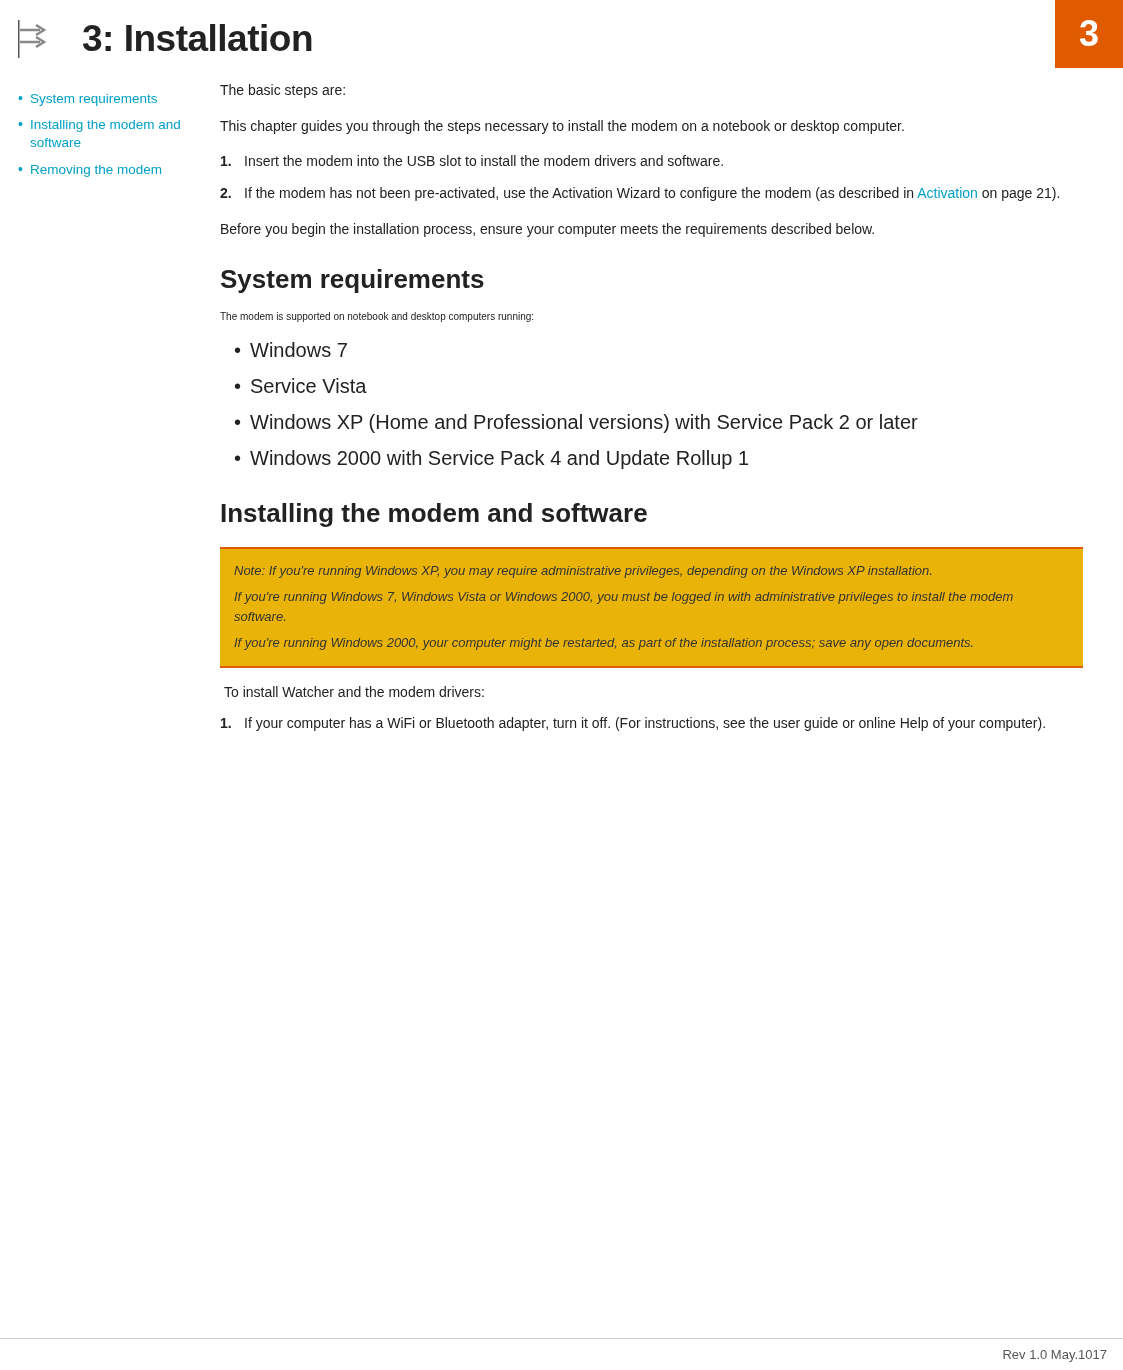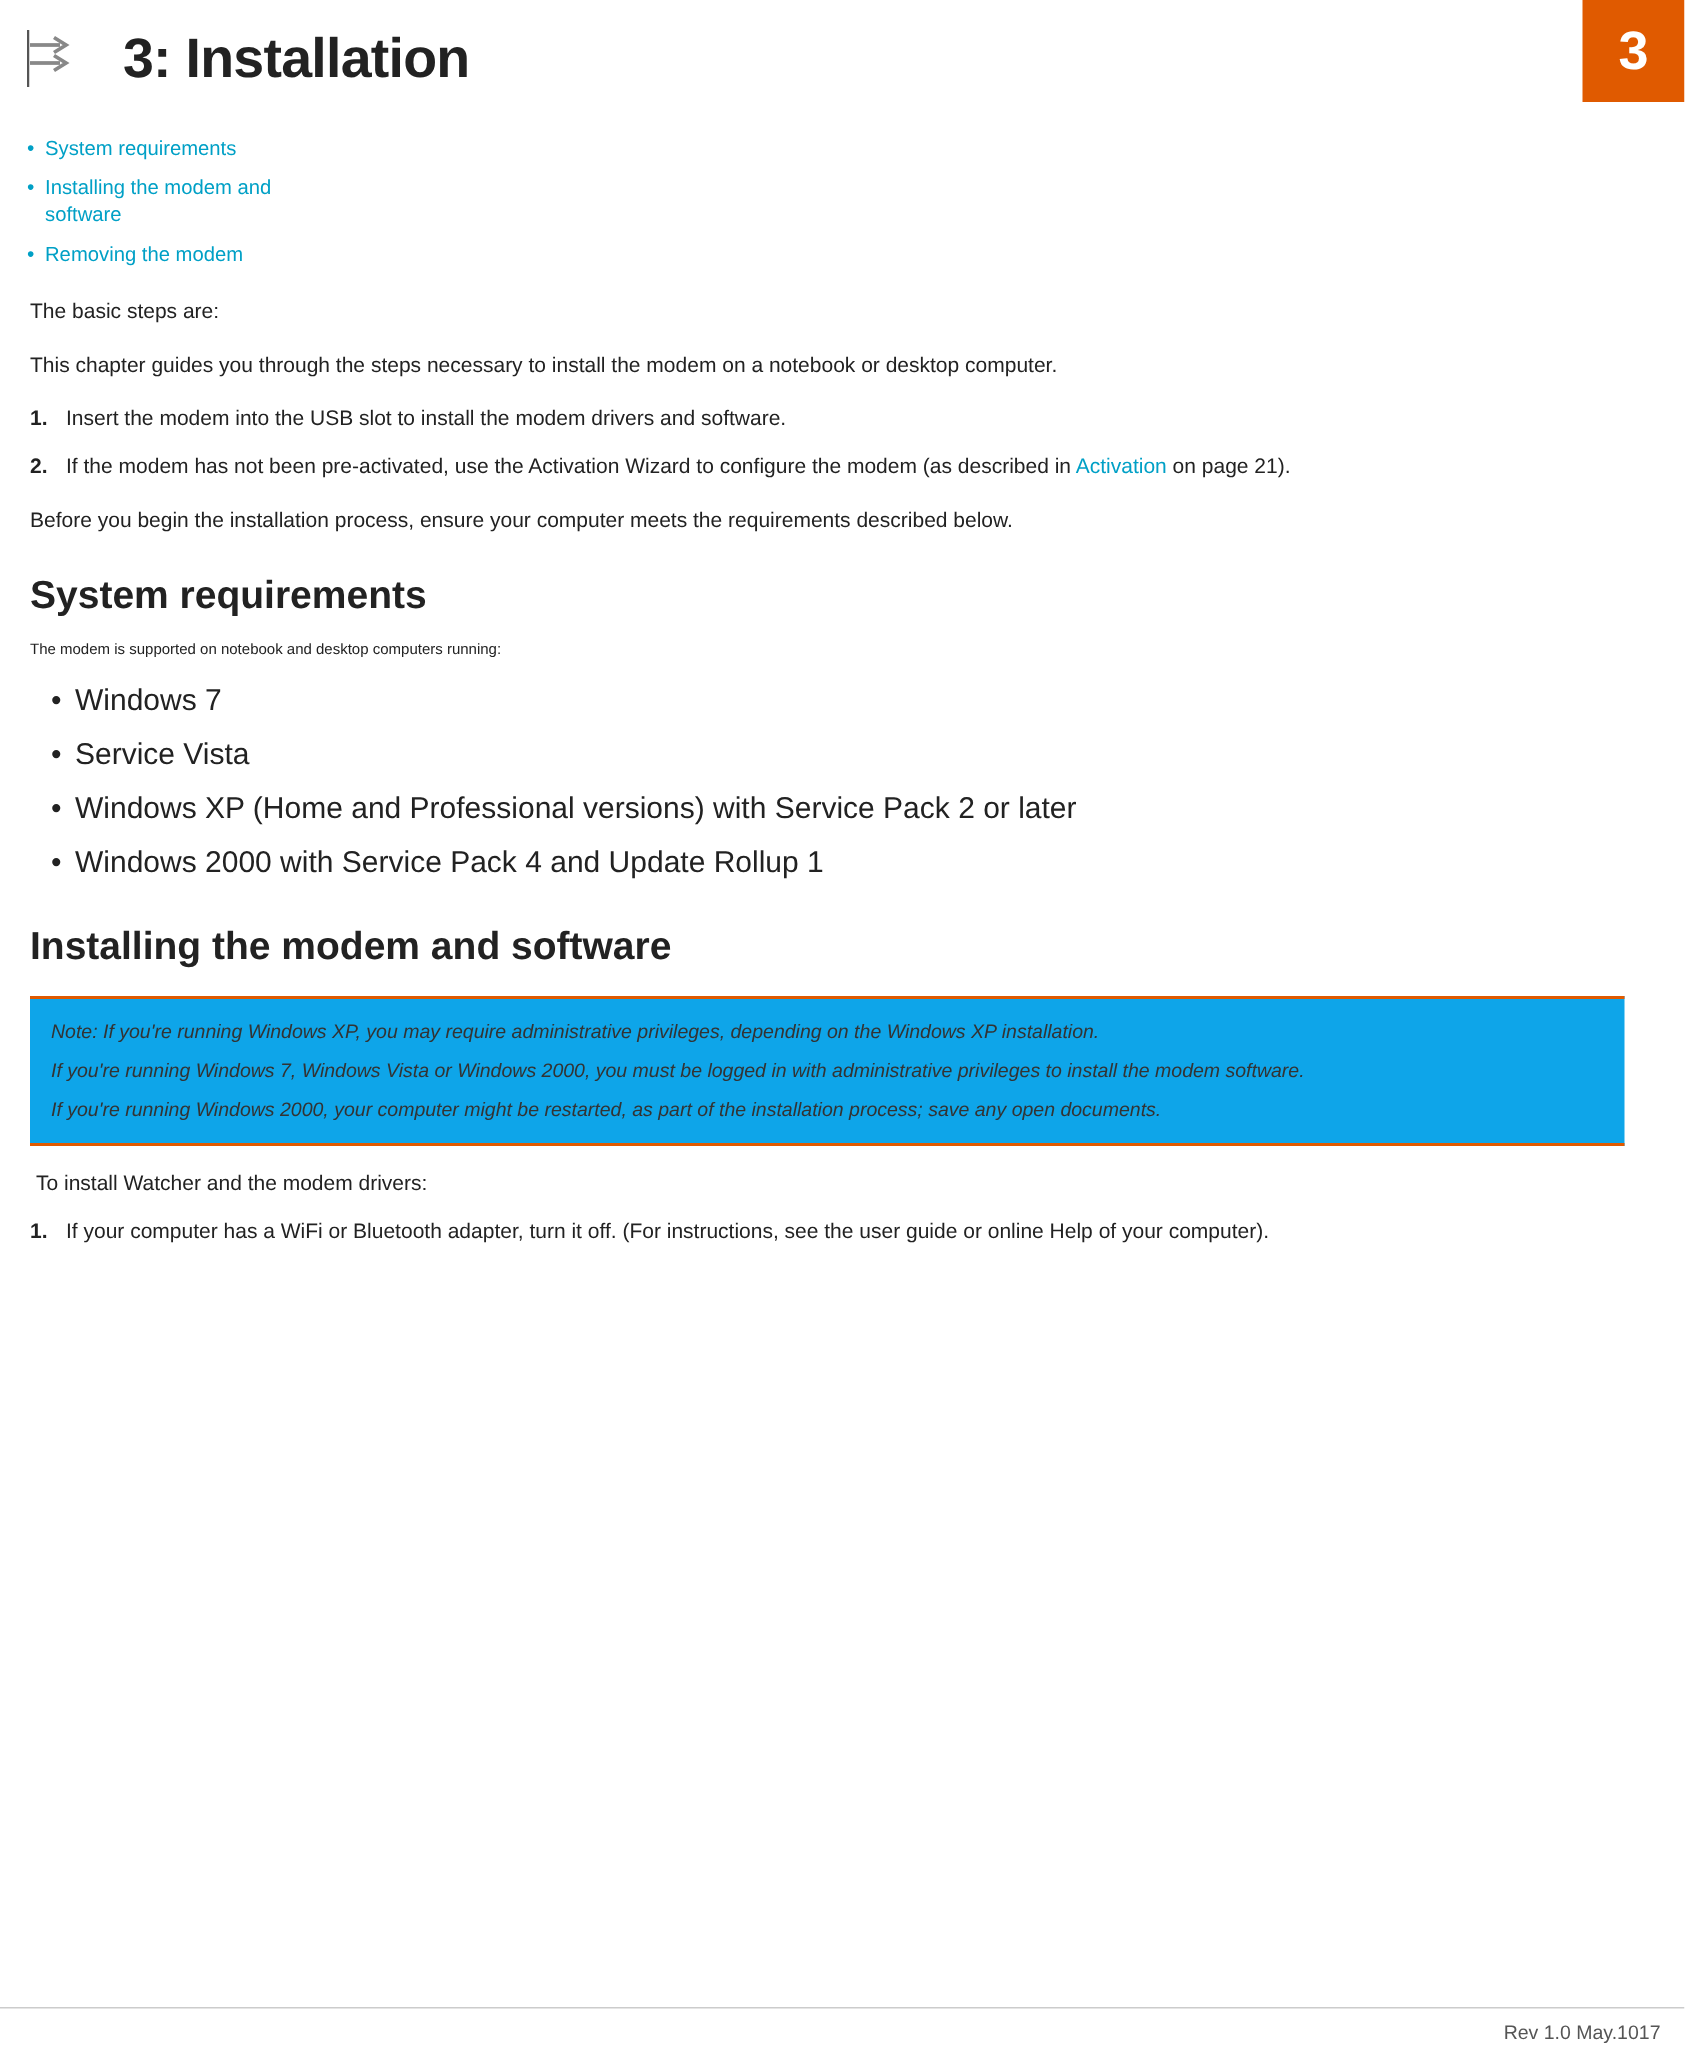--- a/index.html
+++ b/index.html
@@ -49,21 +49,21 @@
       width: 68px;
       height: 68px;
       display: flex;
       align-items: center;
       justify-content: center;
     }
 
     
     .page-body {
       display: flex;
-      flex-direction: column;
+      flex-direction: row;
       padding-top: 10px;
     }
 
     
     .sidebar {
       width: 200px;
       min-width: 200px;
       padding: 10px 10px 10px 18px;
       flex-shrink: 0;
     }
@@ -172,21 +172,21 @@
     
     .note-box {
       border-top: 2px solid #e05a00;
       border-bottom: 2px solid #e05a00;
       padding: 12px 14px;
       margin: 18px 0 14px 0;
       font-size: 13px;
       font-style: italic;
       color: #333;
       line-height: 1.55;
-      background: #0ea5e9;
+      background: #eab308;
     }
 
     .install-sub-text {
       font-size: 14px;
       line-height: 1.55;
       margin-bottom: 10px;
       padding-left: 4px;
     }
 
     

